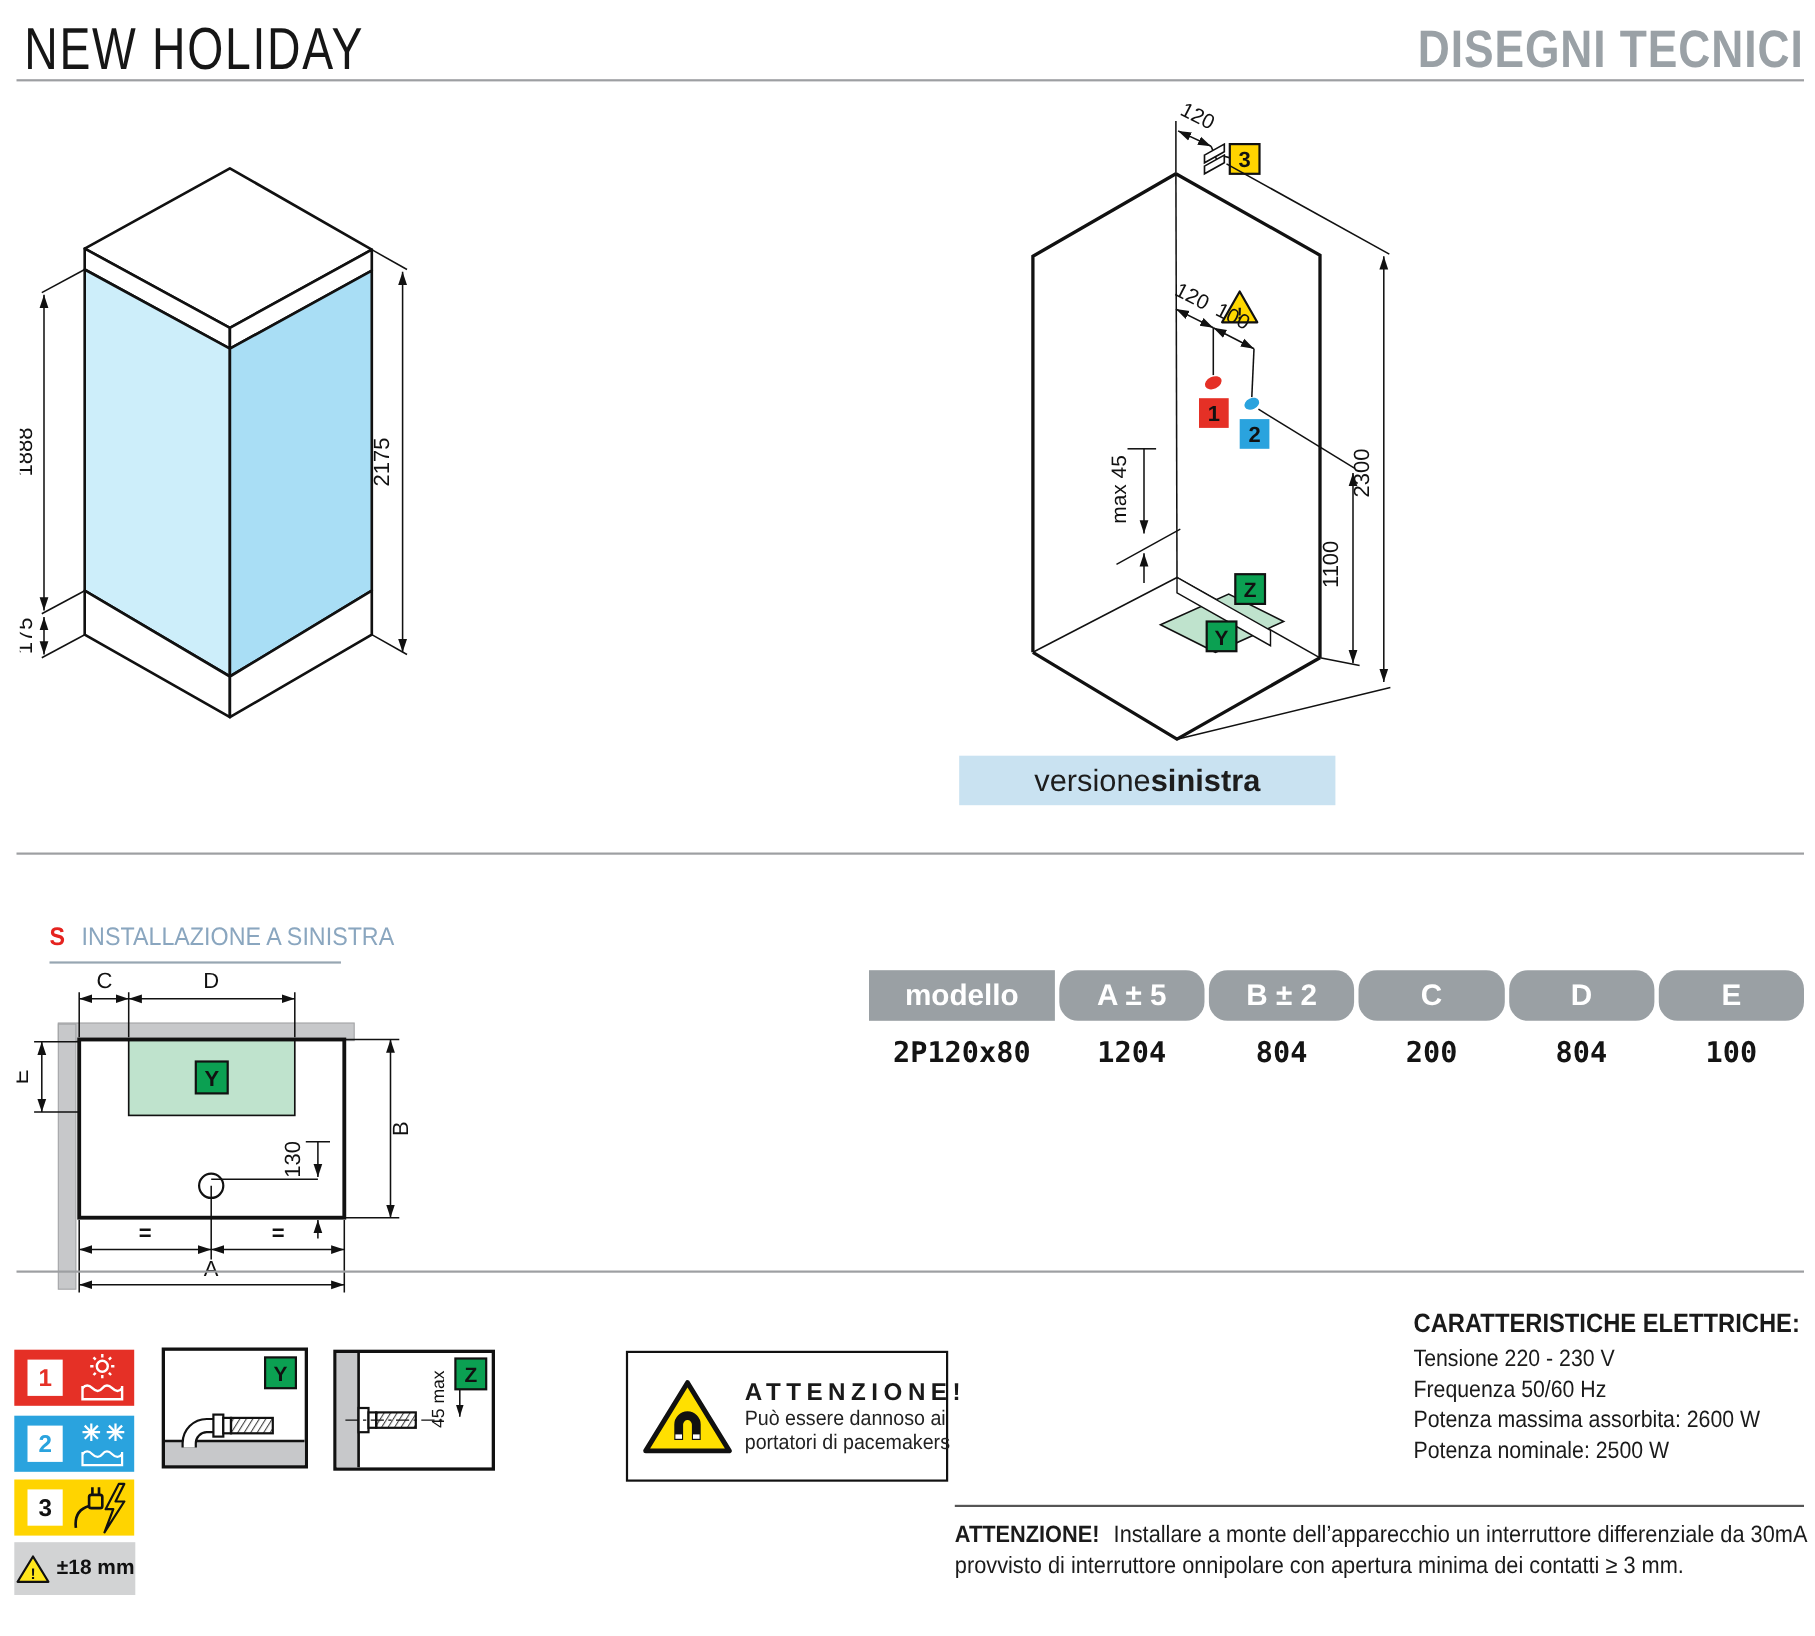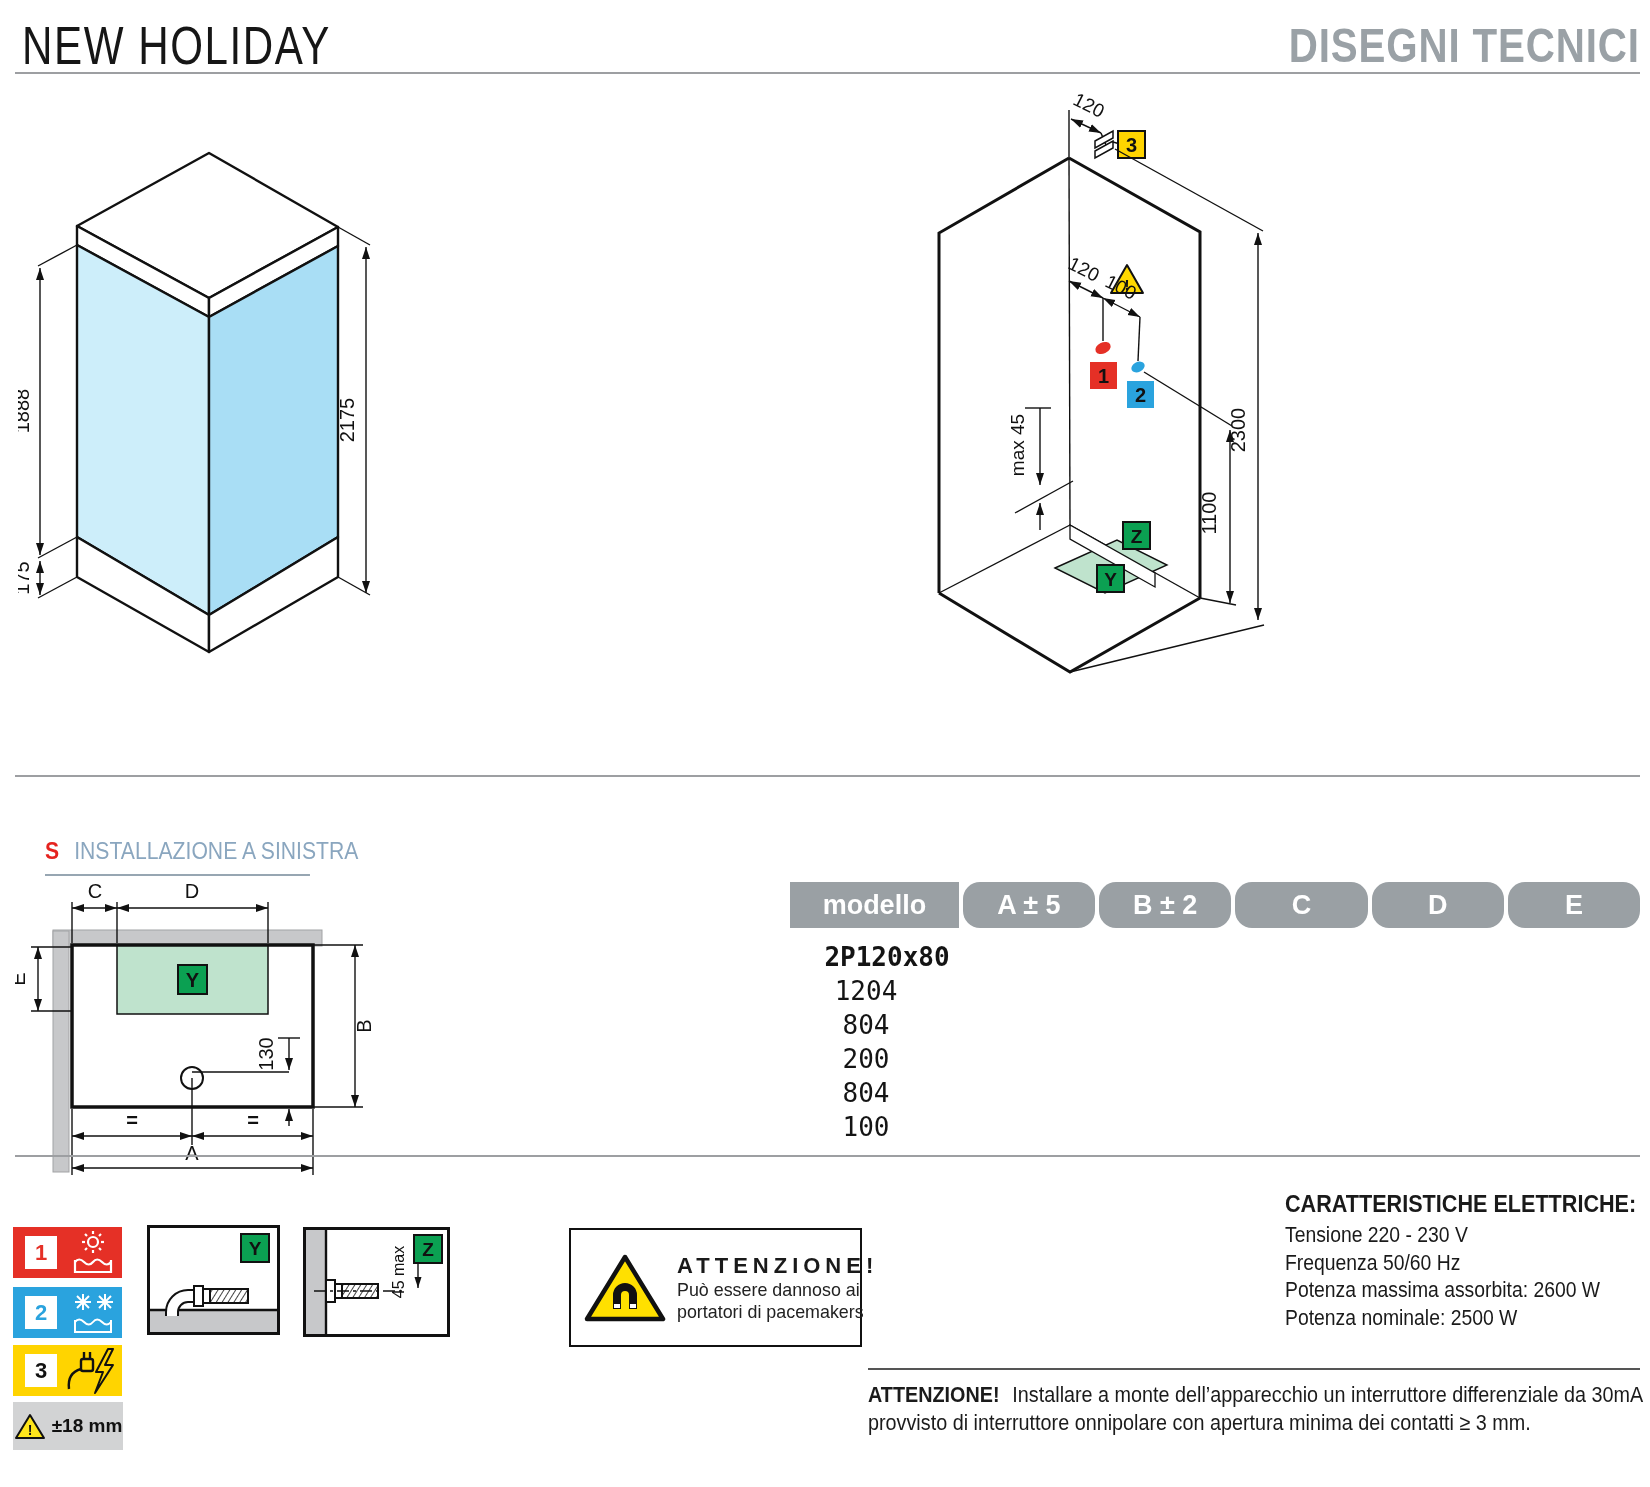--- a/index.html
+++ b/index.html
@@ -27,22 +27,22 @@
   .plan-title{left:45px;top:838px;width:288px;padding-bottom:9px;border-bottom:2px solid #97a6b2;
               font-size:23px;transform:scaleX(0.92);transform-origin:0 0;white-space:nowrap;}
   .plan-title .s{color:#e5231f;font-weight:bold;margin-right:10px;}
   .plan-title .t{color:#8aa6bf;}
 
   
   .tbl{left:790px;top:882px;width:850px;}
   .tbl .hrow{display:flex;gap:4px;}
   .tbl .hcell{background:#9aa0a4;color:#fff;height:46px;line-height:46px;text-align:center;
               font-size:27px;font-weight:bold;}
-  .tbl .vrow{display:flex;gap:4px;margin-top:14px;flex-direction:column;}
-  .tbl .vcell{text-align:center;font-family:"DejaVu Sans Mono",monospace;font-size:26px;color:#141414;}
+  .tbl .vrow{display:flex;gap:4px;margin-top:14px;}
+  .tbl .vcell{text-align:center;font-family:"DejaVu Sans Mono",monospace;font-size:26px;color:#141414;font-weight:bold;}
   .w0{width:194px;} .w1{width:152px;border-radius:17px;}
 
   
   .leg{left:13px;width:109px;height:51px;display:flex;align-items:center;}
   .leg .num{width:33px;height:33px;background:#fff;margin-left:12px;text-align:center;
             line-height:33px;font-size:22px;font-weight:bold;}
   .tol{left:13px;top:1402px;width:110px;height:48px;background:#d2d3d4;display:flex;
        align-items:center;justify-content:center;gap:6px;font-size:19px;font-weight:600;color:#111;}
 
   .detailbox{border:3px solid #111;background:#fff;}
@@ -191,20 +191,24 @@
     <g>
       <rect x="268" y="437" width="27" height="27" fill="#0ba052" stroke="#111" stroke-width="2"></rect>
       <text x="281.5" y="458" text-anchor="middle" font-size="19" font-weight="bold" fill="#fff">Z</text>
     </g>
     <g>
       <rect x="242" y="480" width="27" height="27" fill="#0ba052" stroke="#111" stroke-width="2"></rect>
       <text x="255.5" y="501" text-anchor="middle" font-size="19" font-weight="bold" fill="#fff">Y</text>
     </g>
   </svg>
 
+  <div class="abs caption-bar">
+    <span>versione </span>
+    <span style="font-weight:bold">sinistra</span>
+  </div>
 
   <div class="hr" style="left:15px;top:775px;width:1625px;"></div>
 
   <div class="abs plan-title">
     <span class="s">S</span>
     <span class="t">INSTALLAZIONE A SINISTRA</span>
   </div>
 
   <svg class="abs" style="left:15px;top:880px;" width="390" height="310" viewBox="0 0 390 310">
     <defs>

